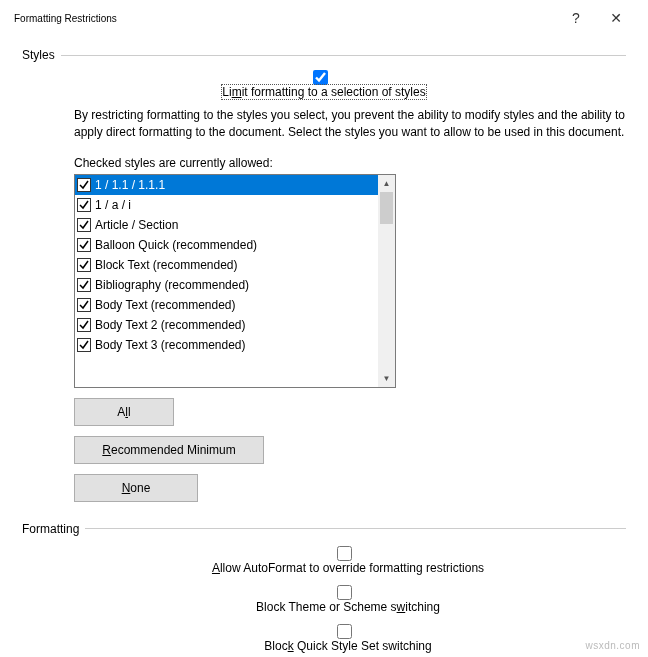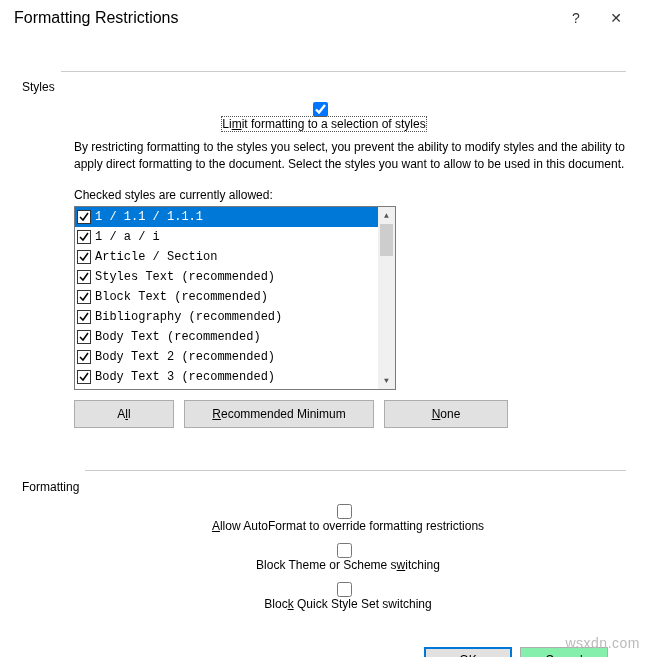--- a/index.html
+++ b/index.html
@@ -14,41 +14,40 @@
       overflow: hidden;
     }
     .titlebar {
       display: flex;
       align-items: center;
       padding: 8px 12px 8px 14px;
       height: 36px;
     }
     .titlebar .title {
       flex: 1;
-      font-size: 16px;
+      font-size: 10px;
     }
     .titlebar .btn {
       width: 40px;
       text-align: center;
       font-size: 14px;
       color: #333;
       cursor: pointer;
     }
     .content {
       padding: 4px 22px 10px 22px;
     }
     .group-header {
       display: flex;
       align-items: center;
       margin: 8px 0 8px 0;
     }
     .group-header .label {
       font-size: 12px;
       margin-right: 6px;
-      margin-top: 32px;
     }
     .group-header .line {
       flex: 1;
       border-top: 1px solid #ccc;
       height: 0;
     }
     .indent { margin-left: 26px; }
     .checkbox-row {
       display: flex;
       align-items: center;
@@ -69,22 +68,21 @@
       line-height: 1.45;
     }
     .list-label {
       margin: 0 0 4px 26px;
     }
     .listbox-wrap {
       margin-left: 26px;
       display: flex;
       border: 1px solid #7a7a7a;
       width: 322px;
-      height: 184px;
-      font-family: Liberation Mono, monospace;
+      height: 214px;
     }
     .listbox {
       flex: 1;
       overflow: hidden;
       background: #fff;
     }
     .list-item {
       display: flex;
       align-items: center;
       height: 20px;
@@ -125,20 +123,21 @@
     .sb-thumb {
       position: absolute;
       top: 0; left: 2px; right: 2px;
       height: 32px;
       background: #cdcdcd;
     }
     .button-row {
       margin: 10px 0 20px 26px;
       display: flex;
       gap: 10px;
+      flex-direction: column;
     }
     .btn-std {
       border: 1px solid #adadad;
       background: #e1e1e1;
       height: 28px;
       display: flex;
       align-items: center;
       justify-content: center;
       font-size: 12px;
       cursor: pointer;
@@ -172,21 +171,21 @@
     }
     .btn-cancel {
       border: 1px solid #adadad;
       background: #86efac;
     }
     .u { text-decoration: underline; }
     .watermark {
       position: fixed;
       bottom: 6px;
       right: 8px;
-      font-size: 14px;
+      font-size: 10px;
       color: #bbb;
       letter-spacing: 0.5px;
     }
   </style>
 </head>
 <body>
 
 <div class="titlebar">
   <div class="title">Formatting Restrictions</div>
   <div class="btn">?</div>
@@ -236,21 +235,21 @@
             </svg>
           </div>
           <span>Article / Section</span>
         </div>
         <div class="list-item">
           <div class="li-check">
             <svg width="10" height="10" viewBox="0 0 10 10">
               <polyline points="1,5 4,8 9,1" stroke="#000" stroke-width="1.5" fill="none"></polyline>
             </svg>
           </div>
-          <span>Styles Text (recommended)</span>
+          <span>Balloon Quick (recommended)</span>
         </div>
         <div class="list-item">
           <div class="li-check">
             <svg width="10" height="10" viewBox="0 0 10 10">
               <polyline points="1,5 4,8 9,1" stroke="#000" stroke-width="1.5" fill="none"></polyline>
             </svg>
           </div>
           <span>Block Text (recommended)</span>
         </div>
         <div class="list-item">

